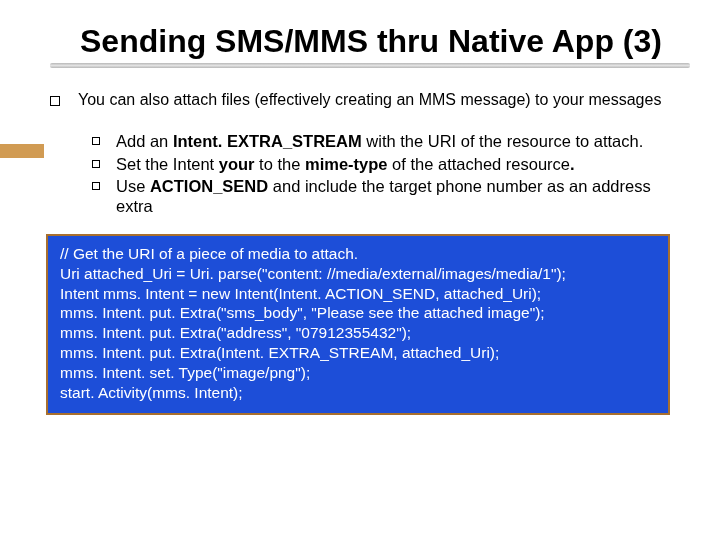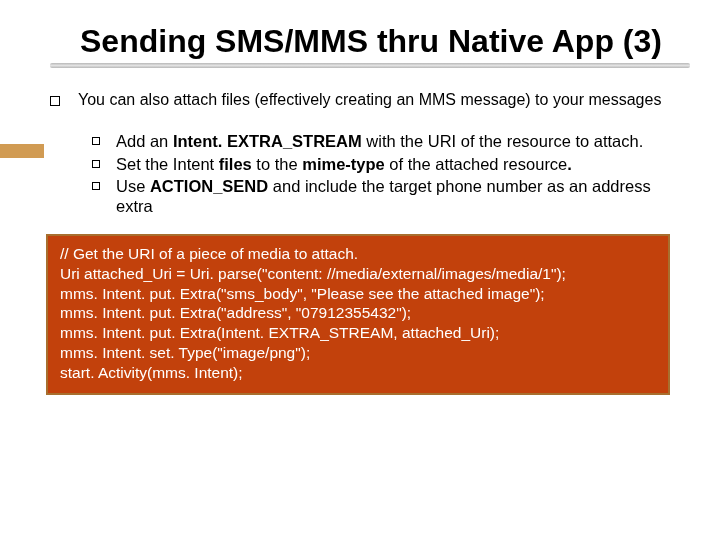--- a/index.html
+++ b/index.html
@@ -85,21 +85,21 @@
   .lvl2-text {
     font-size: 16.5px;
     line-height: 1.22;
     color: #000;
   }
   .lvl2-text b { font-weight: 700; }
   .code-box {
     margin-top: 18px;
     margin-left: -4px;
     width: 624px;
-    background: #c2410c;
+    background: #1d4ed8;
     border: 2px solid #a86f2e;
     padding: 8px 12px 10px 12px;
   }
   .code-line {
     font-size: 15.5px;
     color: #fff;
     line-height: 1.28;
     font-family: Arial, Helvetica, sans-serif;
     white-space: pre-wrap;
   }
@@ -123,34 +123,35 @@
     <div class="lvl2-group">
       <div class="lvl2">
         <span class="bullet-sm"></span>
         <span class="lvl2-text">
           <span>Add an </span><b>Intent. EXTRA_STREAM</b><span> with the URI of the resource to attach.</span>
         </span>
       </div>
       <div class="lvl2">
         <span class="bullet-sm"></span>
         <span class="lvl2-text">
-          <span>Set the Intent </span><b>files</b><span> to the </span><b>mime-type</b><span> of the attached resource</span><b>.</b>
+          <span>Set the Intent </span><b>your</b><span> to the </span><b>mime-type</b><span> of the attached resource</span><b>.</b>
         </span>
       </div>
       <div class="lvl2">
         <span class="bullet-sm"></span>
         <span class="lvl2-text">
           <span>Use </span><b>ACTION_SEND</b><span> and include the target phone number as an address extra</span>
         </span>
       </div>
     </div>
 
     <div class="code-box">
       <div class="code-line">// Get the URI of a piece of media to attach.</div>
       <div class="code-line">Uri attached_Uri = Uri. parse("content: //media/external/images/media/1");</div>
+      <div class="code-line">Intent mms. Intent = new Intent(Intent. ACTION_SEND, attached_Uri);</div>
       <div class="code-line">mms. Intent. put. Extra("sms_body", "Please see the attached image");</div>
       <div class="code-line">mms. Intent. put. Extra("address", "07912355432");</div>
       <div class="code-line">mms. Intent. put. Extra(Intent. EXTRA_STREAM, attached_Uri);</div>
       <div class="code-line">mms. Intent. set. Type("image/png");</div>
       <div class="code-line">start. Activity(mms. Intent);</div>
     </div>
   </div>
 </div>
 
 </body></html>

